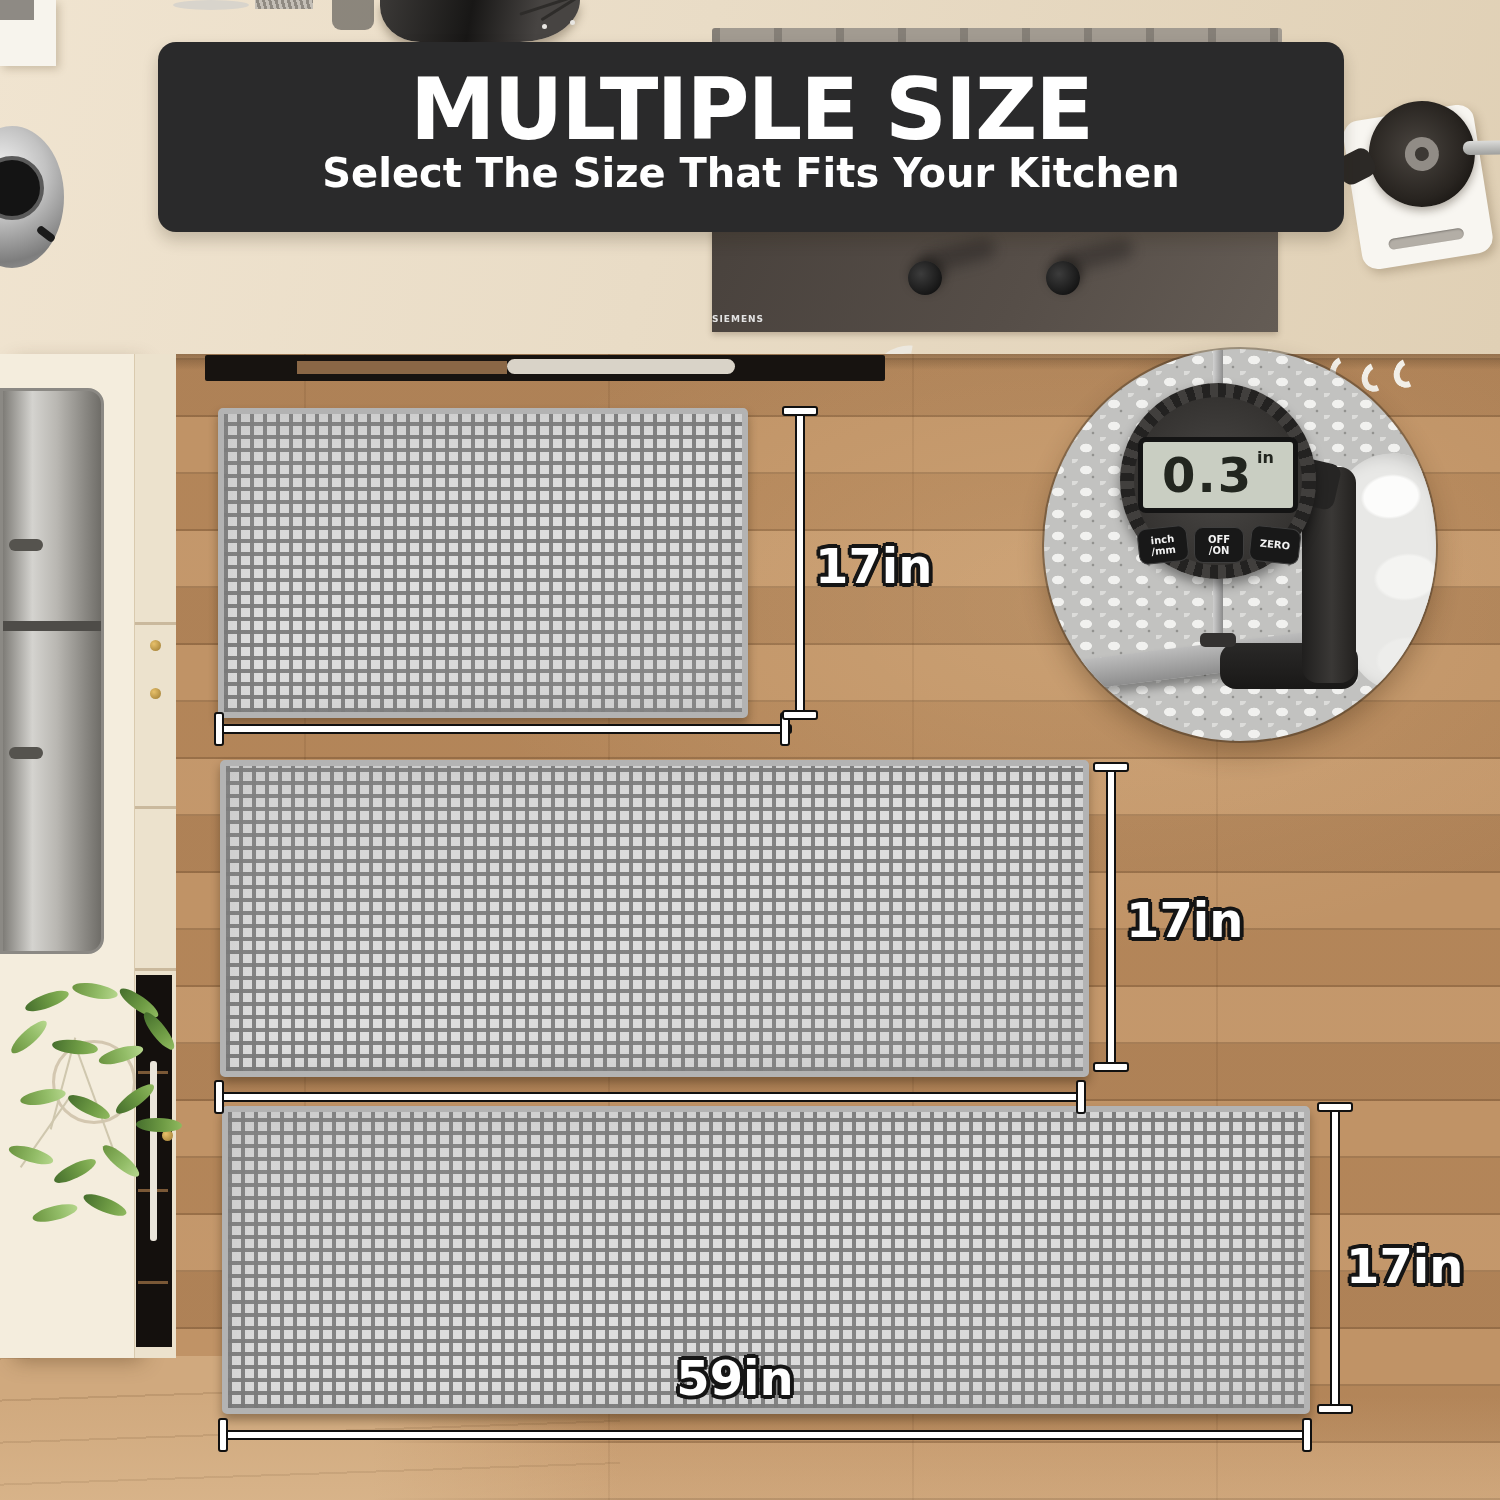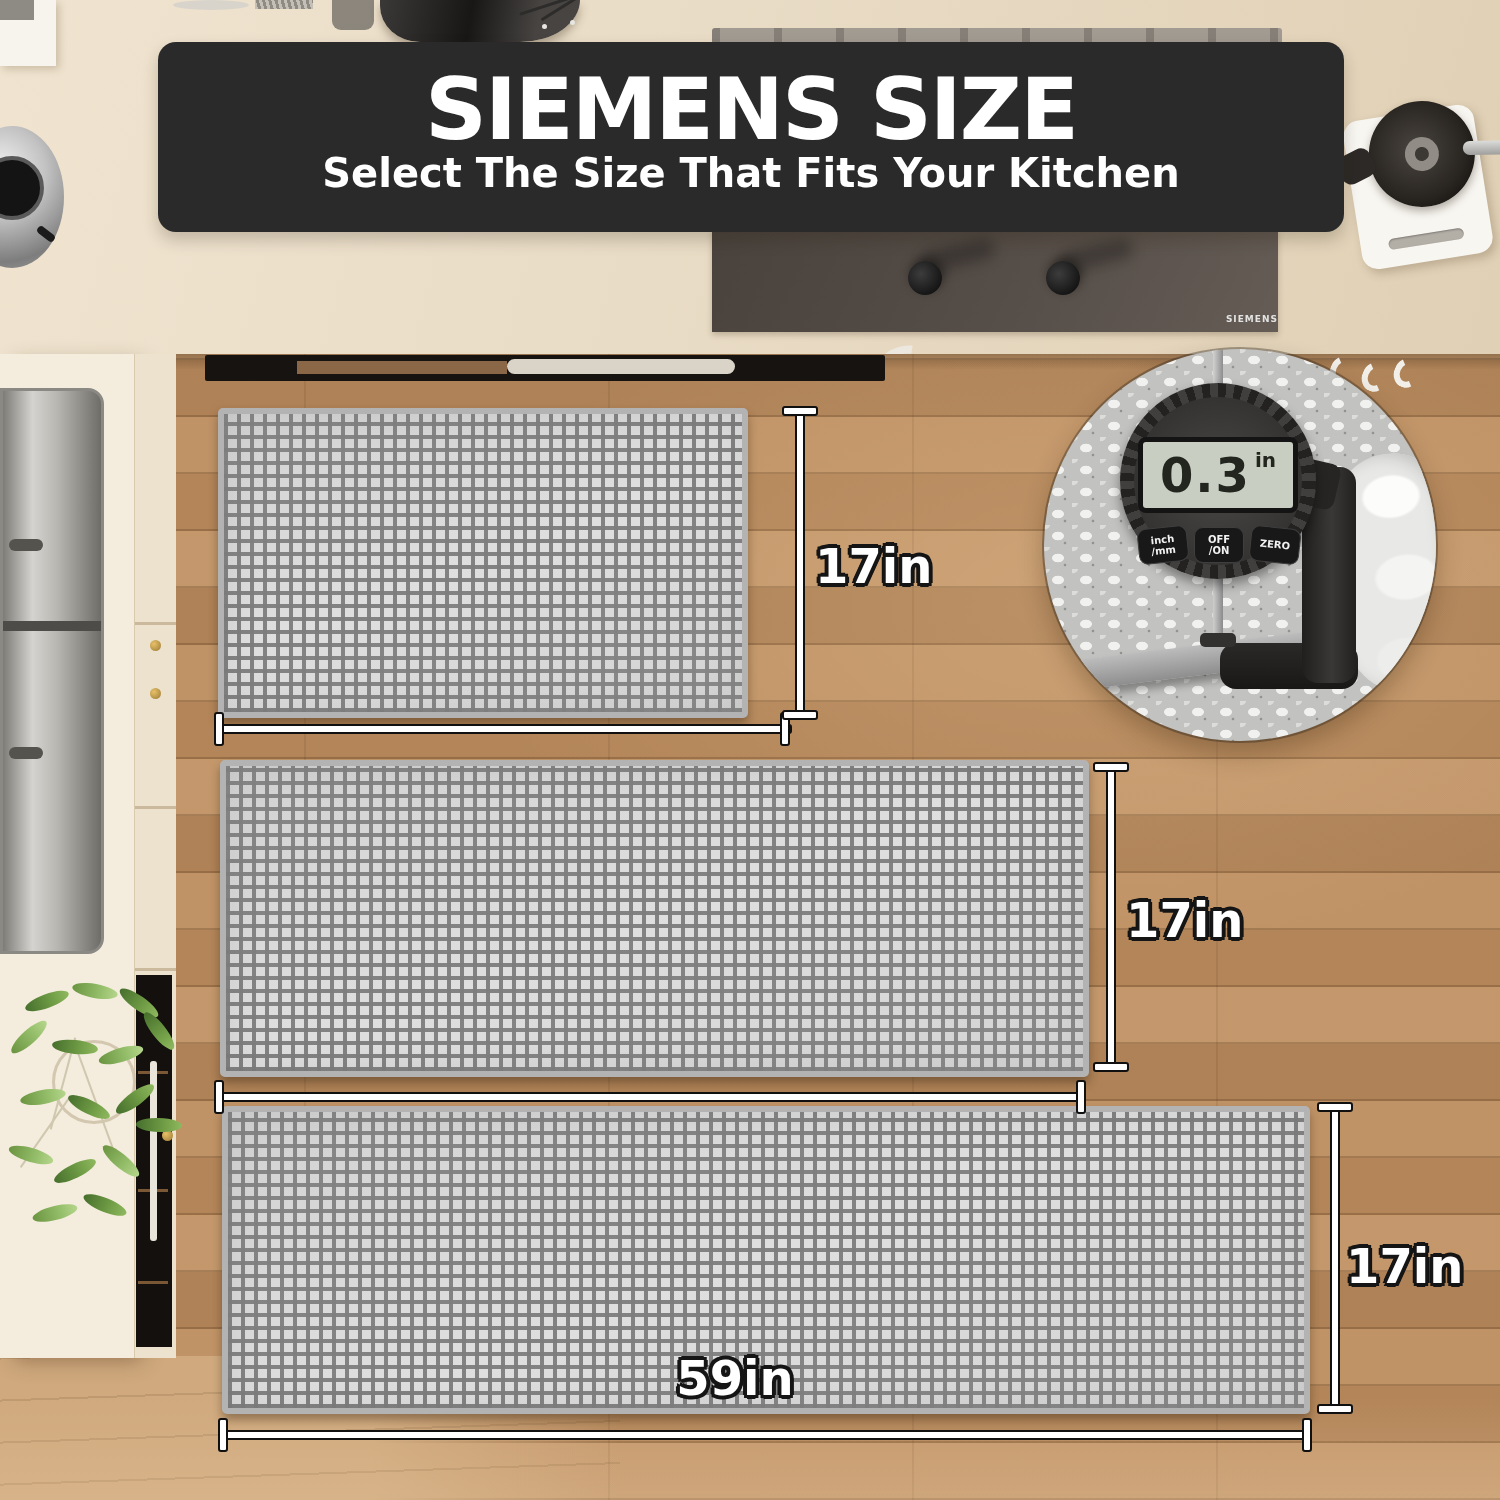--- a/index.html
+++ b/index.html
@@ -15,21 +15,21 @@
 
   
   .cooktop { left:712px; top:228px; width:566px; height:104px;
     background:linear-gradient(115deg,#49423d 0%,#564e48 55%,#645c55 100%);
     box-shadow:0 3px 6px rgba(60,40,20,.25); }
   .knob { position:absolute; width:34px; height:34px; border-radius:50%;
     background:radial-gradient(circle at 38% 38%, #3c3c3c, #141414 75%);
     box-shadow:2px -4px 10px rgba(20,18,16,.55); }
   .knob-streak { position:absolute; width:74px; height:22px; border-radius:12px;
     background:rgba(28,26,24,.4); filter:blur(7px); transform:rotate(-14deg); }
-  .cooktop-brand { position:absolute; left:0; right:0; bottom:8px; text-align:right;
+  .cooktop-brand { position:absolute; left:0; right:0; bottom:8px; text-align:left;
     font-size:9px; font-weight:bold; letter-spacing:1px; color:#e3e3e3; }
 
   
   .hood { left:712px; top:28px; width:570px; height:16px; border-radius:3px;
     background:#a29b91;
     background-image:repeating-linear-gradient(90deg, rgba(0,0,0,.18) 0 8px, transparent 8px 62px); }
 
   
   .coffee-machine { left:0; top:0; width:56px; height:66px; background:#f7f4ed;
     box-shadow:3px 3px 8px rgba(90,70,40,.25); }
@@ -195,21 +195,21 @@
     background:#333130; }
   .dial { position:absolute; left:76px; top:34px; width:196px; height:196px; border-radius:50%;
     background:repeating-conic-gradient(#232221 0 5deg, #413f3d 5deg 10deg);
     box-shadow:0 6px 12px rgba(0,0,0,.4); }
   .dial-face { position:absolute; left:14px; top:14px; width:168px; height:168px; border-radius:50%;
     background:radial-gradient(#4a4846,#343230 75%); }
   .lcd { position:absolute; left:18px; top:54px; width:160px; height:76px; border-radius:8px;
     background:#c9cec2; border:5px solid #141414;
     display:flex; align-items:center; justify-content:center; gap:4px; }
   .lcd-value { font-size:48px; font-weight:800; color:#22261f; letter-spacing:2px; line-height:1; }
-  .lcd-unit { font-size:20px; font-weight:800; color:#22261f; align-self:flex-start; margin-top:6px; }
+  .lcd-unit { font-size:16px; font-weight:800; color:#22261f; align-self:flex-start; margin-top:6px; }
   .gbtn { position:absolute; top:144px; width:50px; height:36px; border-radius:9px;
     background:#181818; border:1px solid #3e3e3e; color:#f2f2f2;
     display:flex; flex-direction:column; align-items:center; justify-content:center;
     font-size:10px; font-weight:700; line-height:1.15; text-align:center; }
 </style>
 </head>
 <body>
 
 <div class="scene">
 
@@ -245,21 +245,21 @@
           <div class="grinder-hole"></div>
         </div>
       </div>
       <div class="grinder-spout"></div>
       <div class="grinder-handle"></div>
     </div>
     <div class="bracket" style="left:866px; top:348px; width:72px; height:58px;"></div>
   </div>
 
   <div class="abs banner">
-    <div class="banner-title">SIEMENS SIZE</div>
+    <div class="banner-title">MULTIPLE SIZE</div>
     <div class="banner-subtitle">Select The Size That Fits Your Kitchen</div>
   </div>
 
   <div class="abs floor"></div>
   <div class="abs floor-top-shadow"></div>
   <div class="abs floor-light-corner"></div>
   <div class="abs floor-bottom-glow"></div>
 
   <div class="abs toekick">
     <div class="toekick-wood"></div>

